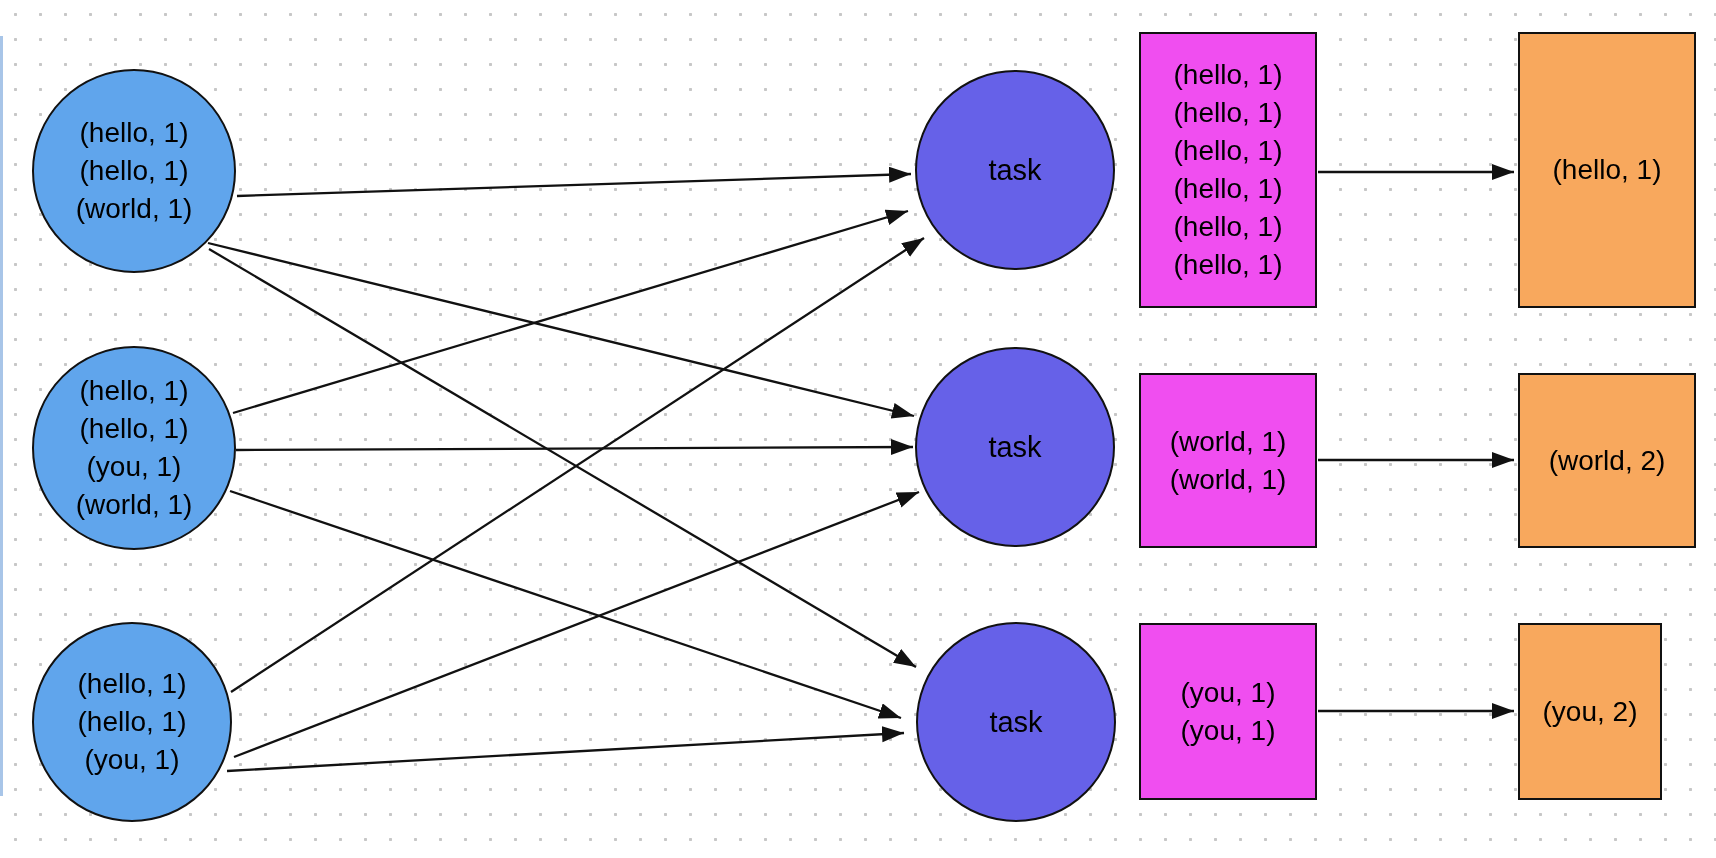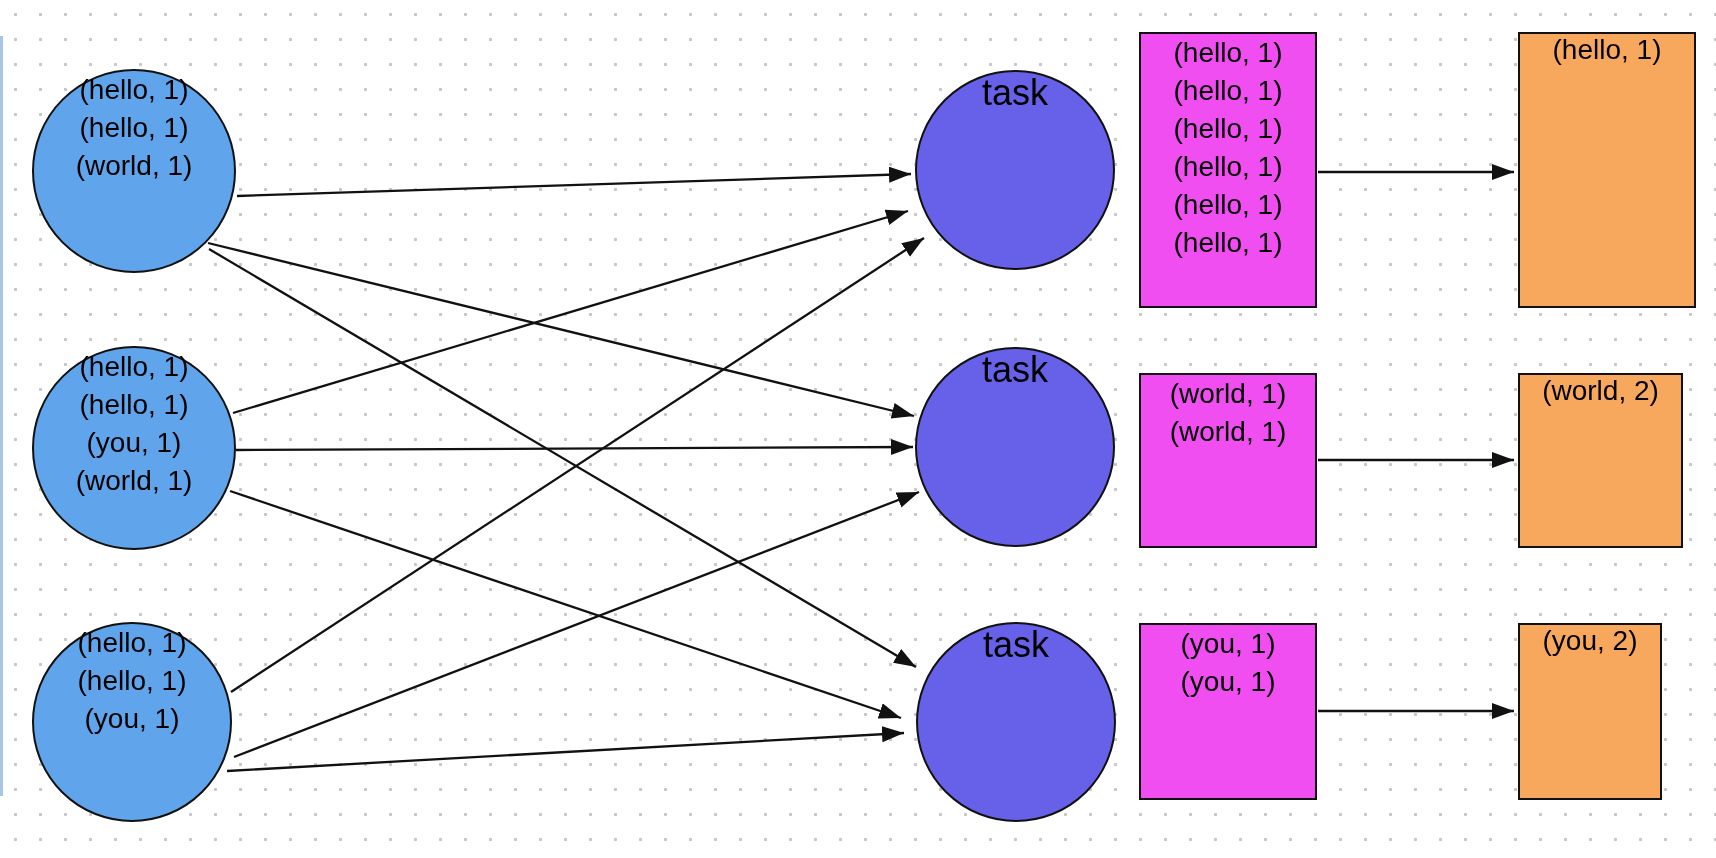--- a/index.html
+++ b/index.html
@@ -22,31 +22,32 @@
     position: absolute;
     left: 0; top: 36px;
     width: 3px; height: 760px;
     background: rgba(96, 150, 214, 0.55);
   }
   .node {
     position: absolute;
     box-sizing: border-box;
     border: 2.5px solid #111;
     display: flex;
+    align-items: center;
     justify-content: center;
     text-align: center;
   }
   .circle { border-radius: 50%; }
   .pairs span {
     display: block;
     font-size: 28px;
     line-height: 38px;
     white-space: nowrap;
   }
-  .task-label { font-size: 36px; }
+  .task-label { font-size: 29px; }
   .result-label { font-size: 28px; white-space: nowrap; }
   svg.arrows {
     position: absolute;
     left: 0; top: 0;
     width: 1716px; height: 858px;
     pointer-events: none;
   }
   svg.arrows line {
     stroke: #111;
     stroke-width: 2.3;
@@ -118,21 +119,21 @@
     <div class="pairs">
       <span>(you, 1)</span>
       <span>(you, 1)</span>
     </div>
   </div>
 
   <div class="node" style="left: 1518px; top: 32px; width: 178px; height: 276px; background-color: rgb(248, 168, 93);">
     <span class="result-label">(hello, 1)</span>
   </div>
 
-  <div class="node" style="left: 1518px; top: 373px; width: 165px; height: 175px; background-color: rgb(248, 168, 93);">
+  <div class="node" style="left: 1518px; top: 373px; width: 178px; height: 175px; background-color: rgb(248, 168, 93);">
     <span class="result-label">(world, 2)</span>
   </div>
 
   <div class="node" style="left: 1518px; top: 623px; width: 144px; height: 177px; background-color: rgb(248, 168, 93);">
     <span class="result-label">(you, 2)</span>
   </div>
 
   <svg class="arrows" viewBox="0 0 1716 858" xmlns="http://www.w3.org/2000/svg">
     <defs>
       <marker id="ah" markerUnits="userSpaceOnUse" markerWidth="24" markerHeight="18" refX="22" refY="8" orient="auto">

